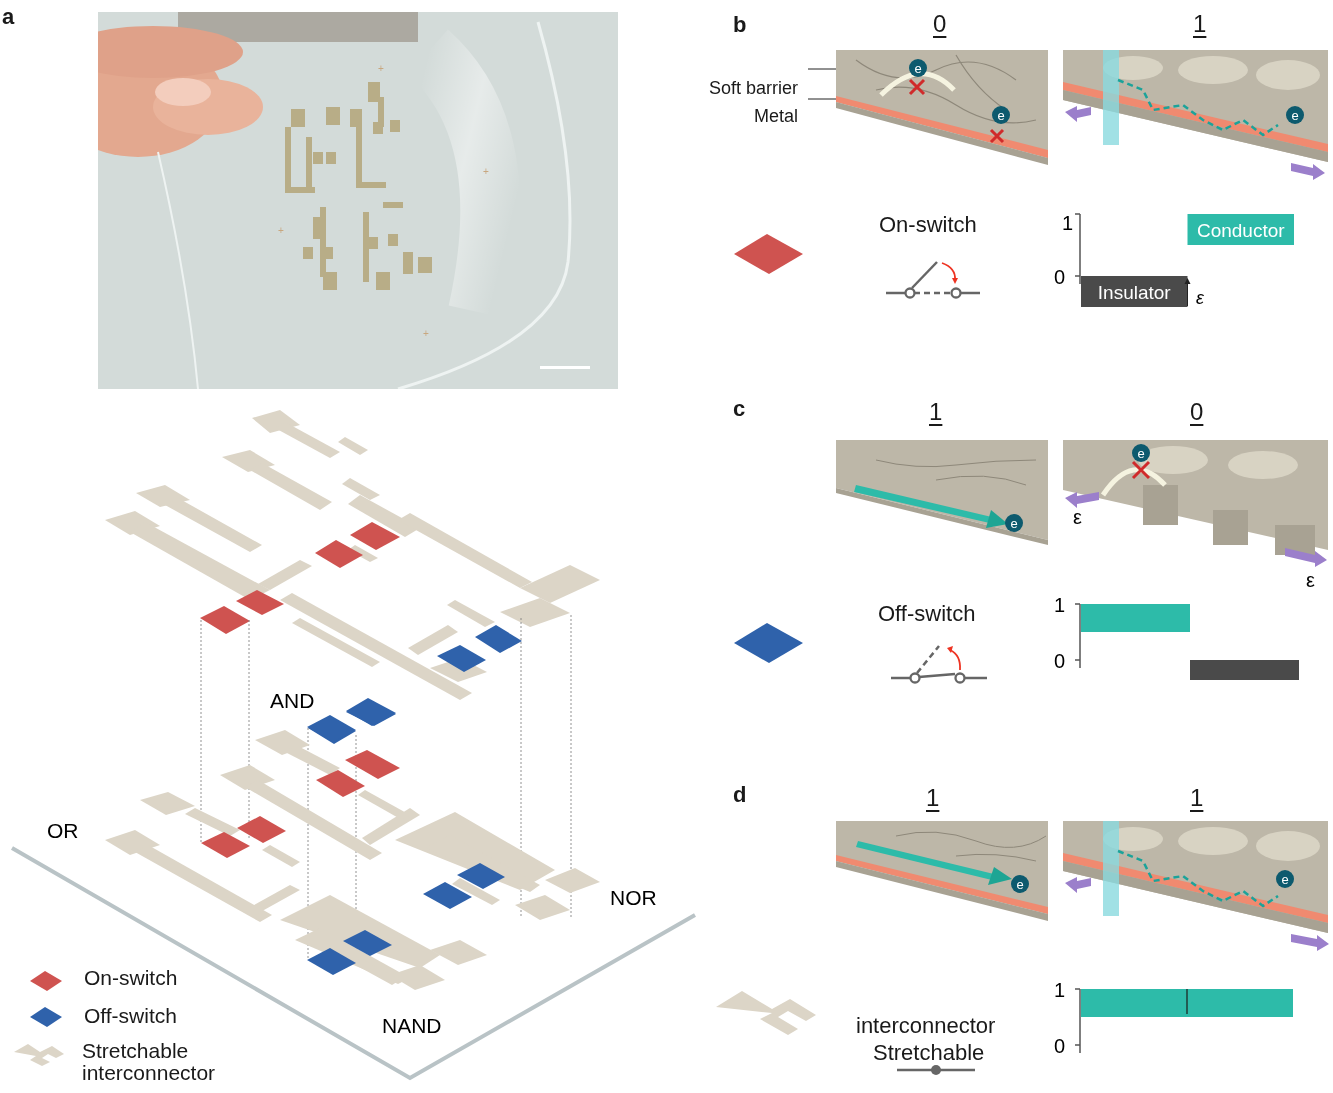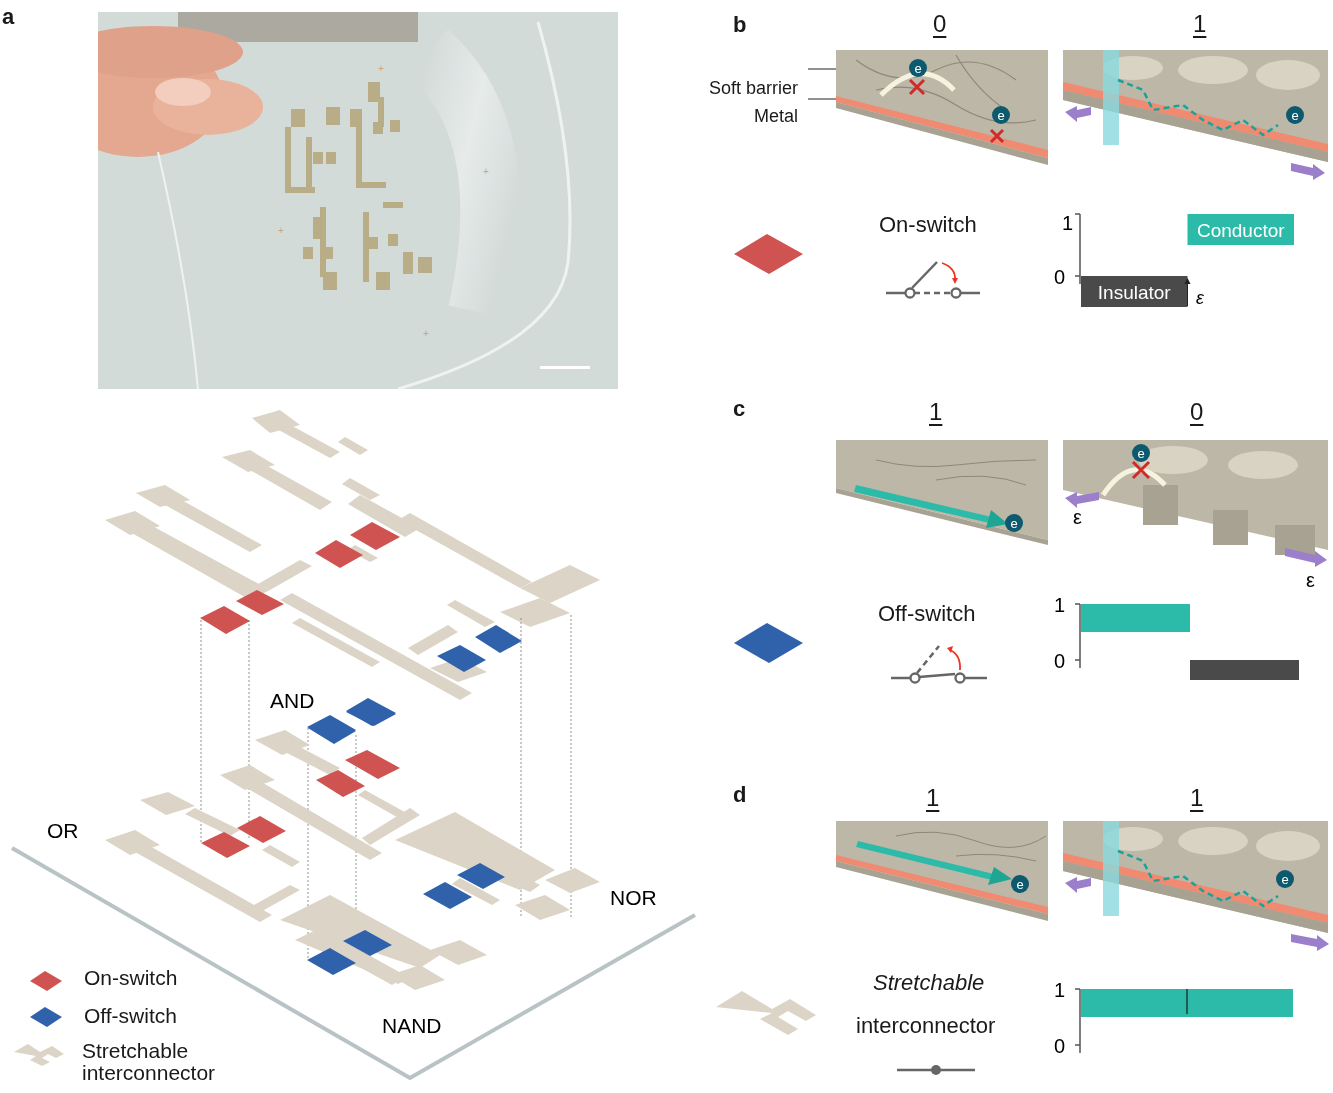--- a/index.html
+++ b/index.html
@@ -352,21 +352,21 @@
   <rect x="40" y="0" width="16" height="95" fill="#8ad9de" opacity="0.8"></rect>
   <path d="M55 30 L80 40 L90 60 L120 55 L140 70 L160 80 L180 70 L200 85 L215 75" stroke="#1ba39a" stroke-width="2.5" stroke-dasharray="6,4" fill="none"></path>
   <circle cx="222" cy="58" r="9" fill="#0d5a6e"></circle>
     <text x="222" y="63" font-size="13" fill="#fff" text-anchor="middle">e</text>
   <polygon points="2,62 14,56 14,60 28,57 28,65 14,68 14,72" fill="#9b7fcb"></polygon>
   <polygon points="266,123 254,130 254,126 228,121 228,113 254,118 254,114" fill="#9b7fcb"></polygon>
 </svg>
 <svg class="abs" style="left:716px;top:985px;" width="105" height="62">
   <polygon points="0,22 26,6 56,24 74,14 100,30 90,36 72,26 62,32 82,44 72,50 44,34 56,28" fill="#dcd5c7"></polygon>
 </svg>
-<div class="abs txt" style="left:873px;top:970px;font-style:italic;">Stretchable</div>
+<div class="abs txt" style="left:873px;top:1040px;">Stretchable</div>
 <div class="abs txt" style="left:856px;top:1013px;text-align:right;">interconnector</div>
 <svg class="abs" style="left:895px;top:1060px;" width="82" height="20">
   <line x1="2" y1="10" x2="80" y2="10" stroke="#666" stroke-width="2.5"></line>
   <circle cx="41" cy="10" r="5" fill="#666"></circle>
 </svg>
 <svg class="abs" style="left:1050px;top:975px;" width="283" height="90">
   <g id="chart-d">
       <rect x="31" y="14" width="106" height="28" fill="#2dbba9"></rect>
       <rect x="137" y="14" width="106" height="28" fill="#2dbba9"></rect>
       <line x1="30" y1="14" x2="30" y2="78" stroke="#555" stroke-width="1.5"></line>

